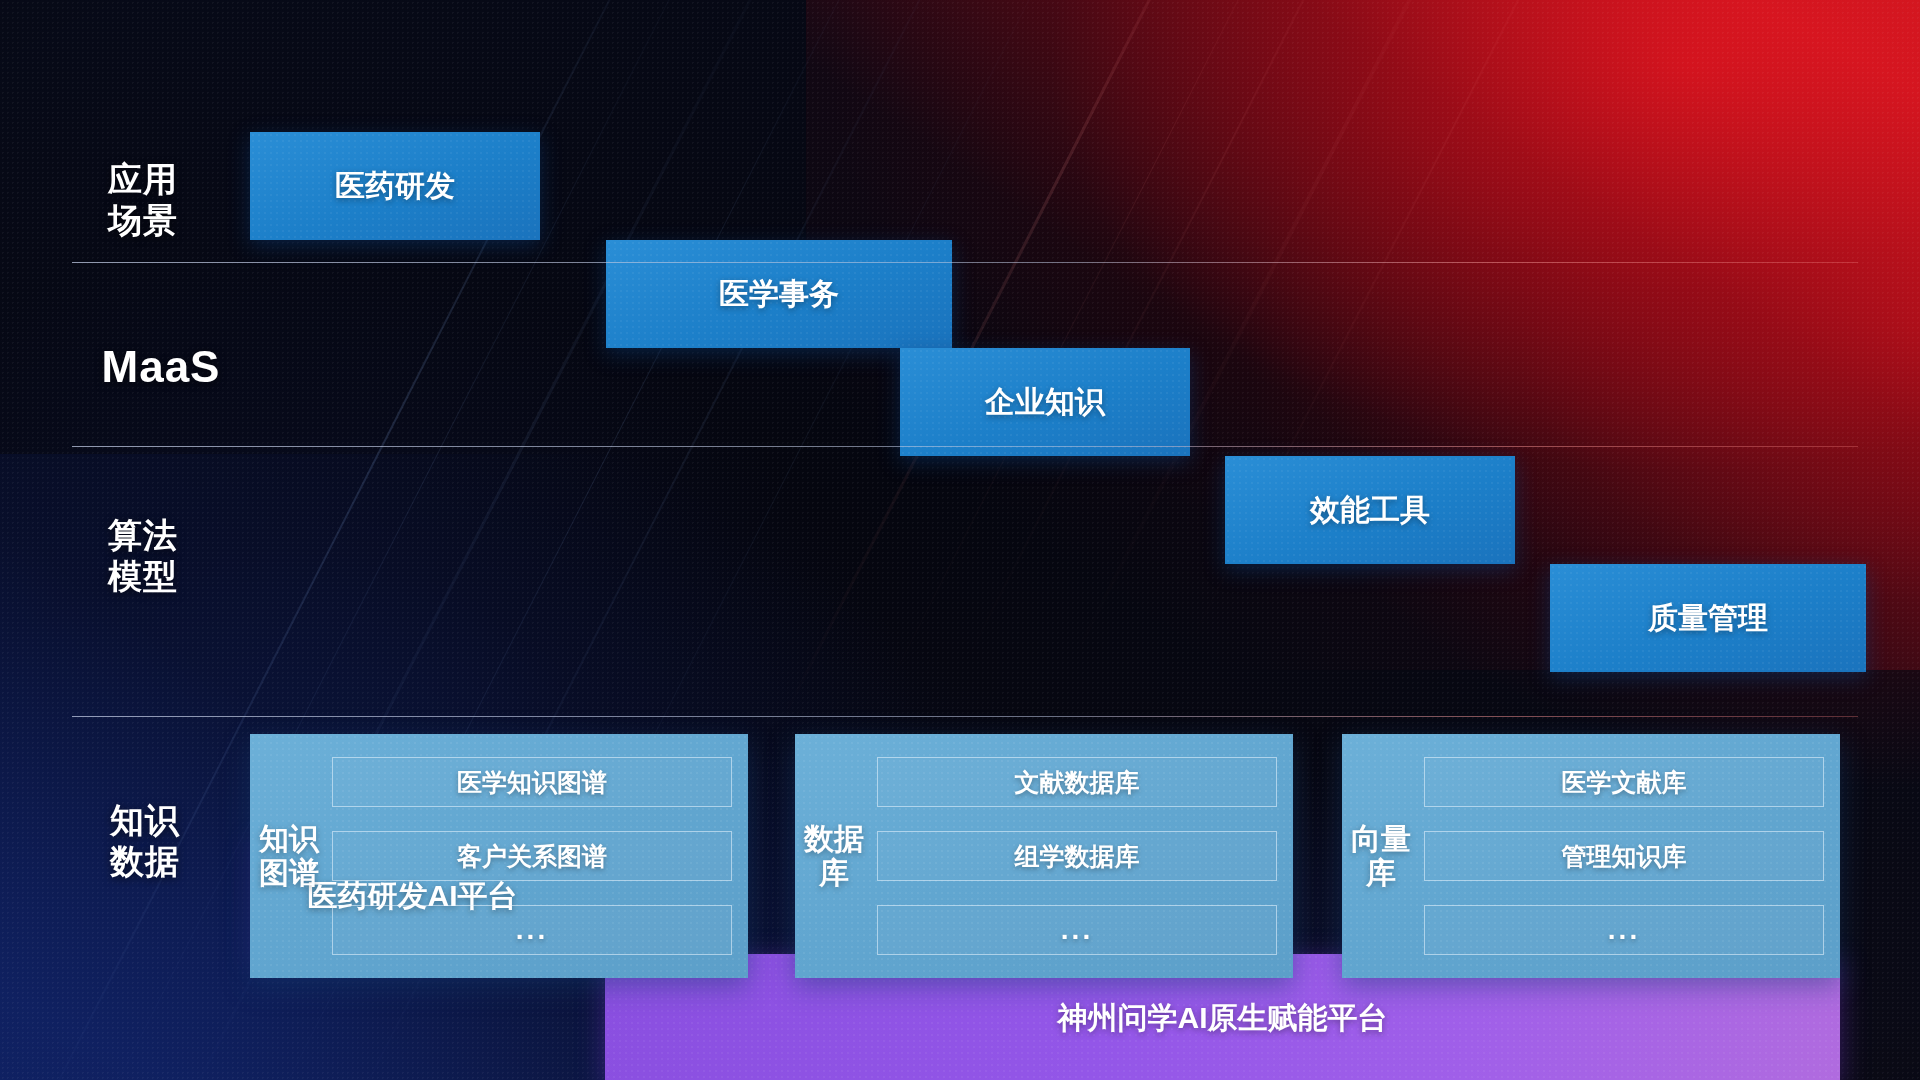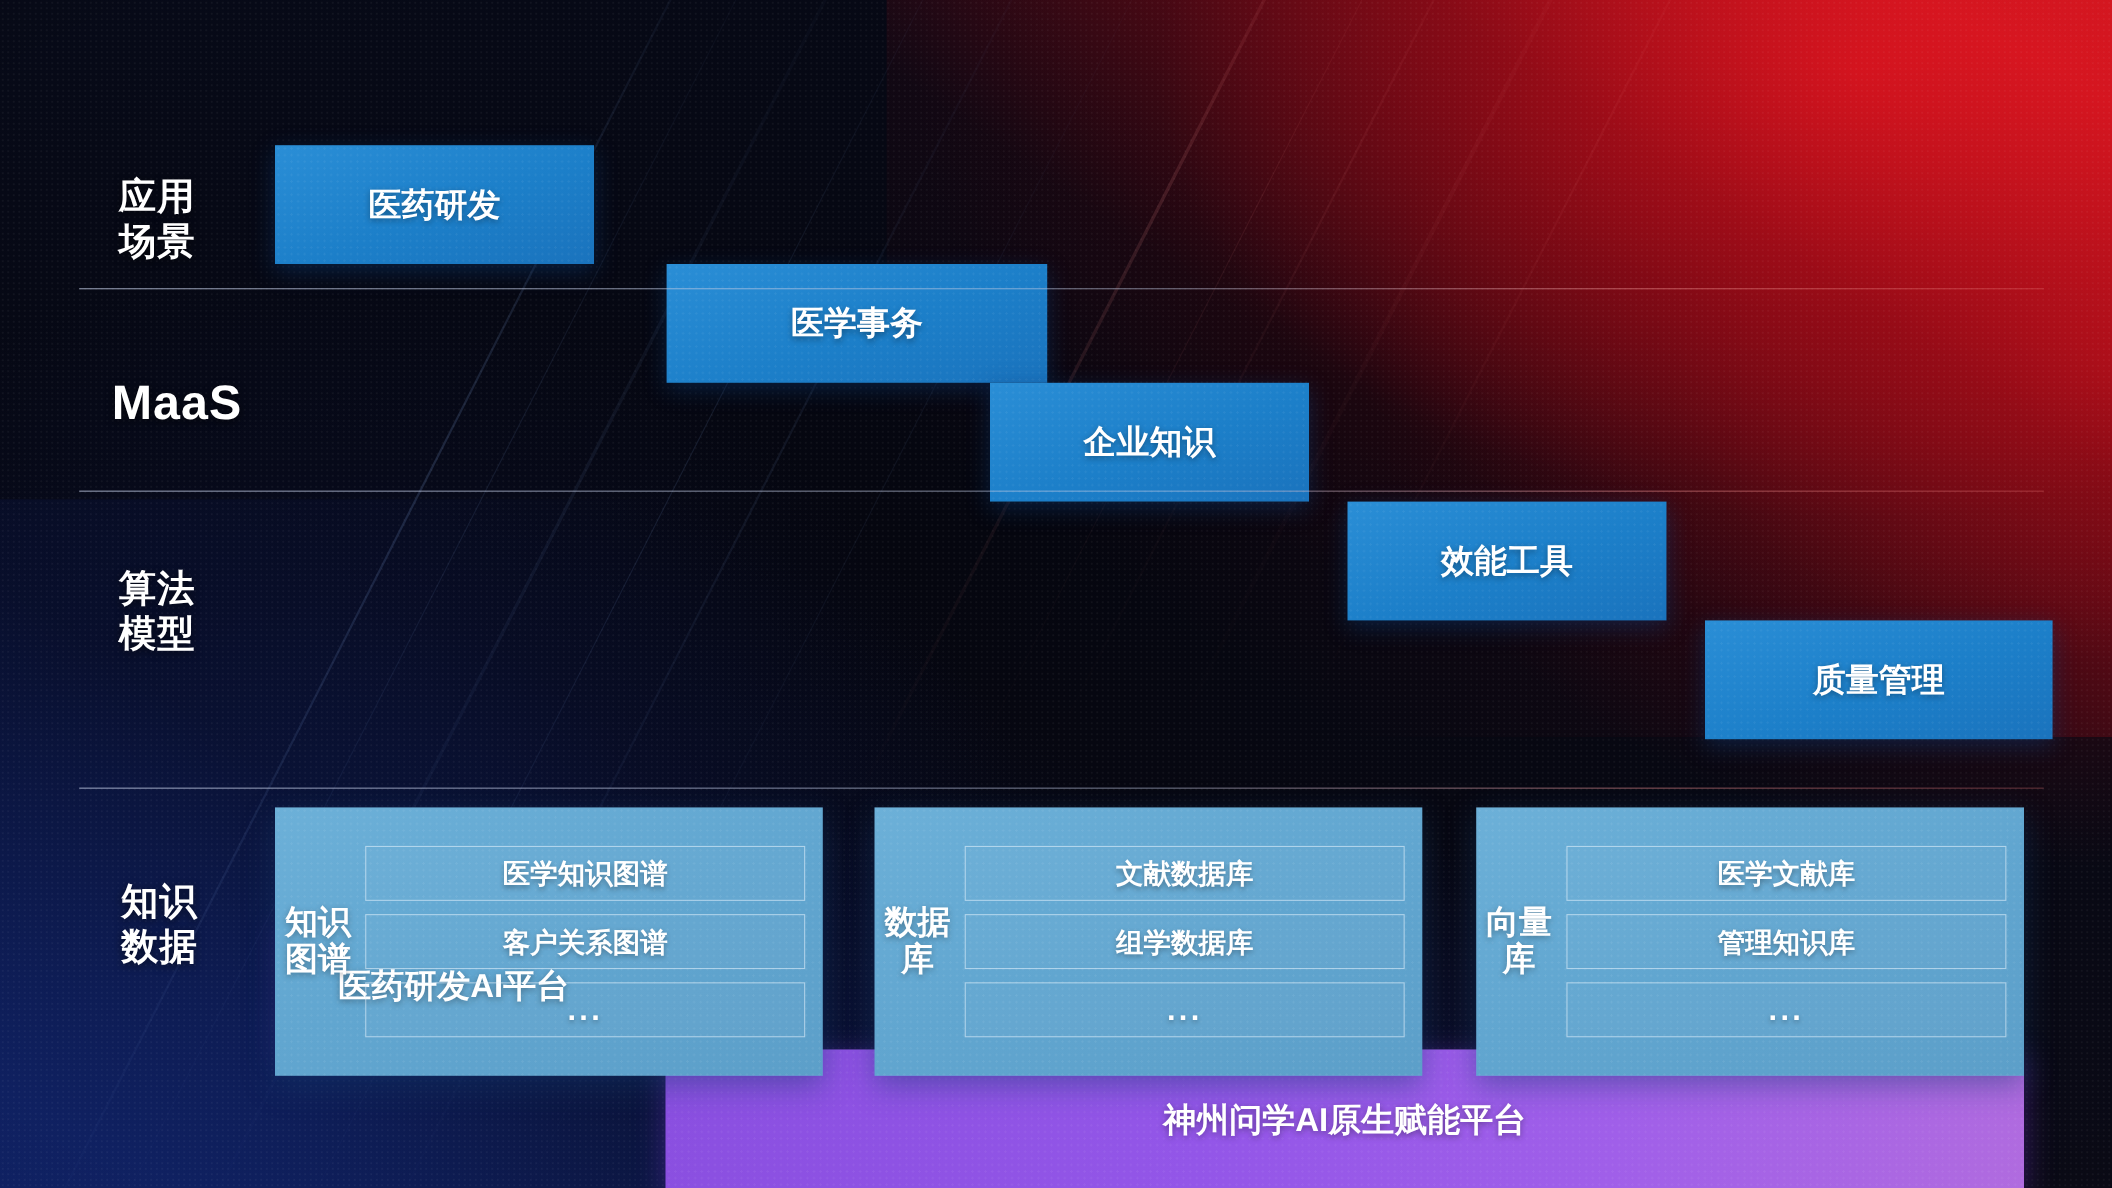--- a/index.html
+++ b/index.html
@@ -112,21 +112,21 @@
   .ktitle {
     position:relative; z-index:1;
     width:78px; flex:0 0 78px;
     display:flex; align-items:center; justify-content:center;
     color:#fff; font-weight:bold; font-size:30px; line-height:1.12;
     text-align:center;
     word-break:break-all;
     text-shadow:0 2px 6px rgba(0,0,0,.3);
     padding:0 0;
   }
-  .kitems { position:relative; z-index:1; flex:1; display:flex; flex-direction:column; justify-content:center; gap:12px; padding:14px 16px 14px 4px; }
+  .kitems { position:relative; z-index:1; flex:1; display:flex; flex-direction:column; justify-content:center; gap:24px; padding:14px 16px 14px 4px; }
   .kitem {
     border:1px solid rgba(235,245,255,0.55);
     color:#ffffff; font-weight:bold; font-size:25px;
     height:50px; display:flex; align-items:center; justify-content:center;
     text-shadow:0 2px 5px rgba(0,0,0,.3);
     background:rgba(255,255,255,0.03);
   }
   .kitem.ellipsis { font-size:28px; letter-spacing:3px; }
 </style>
 </head>

